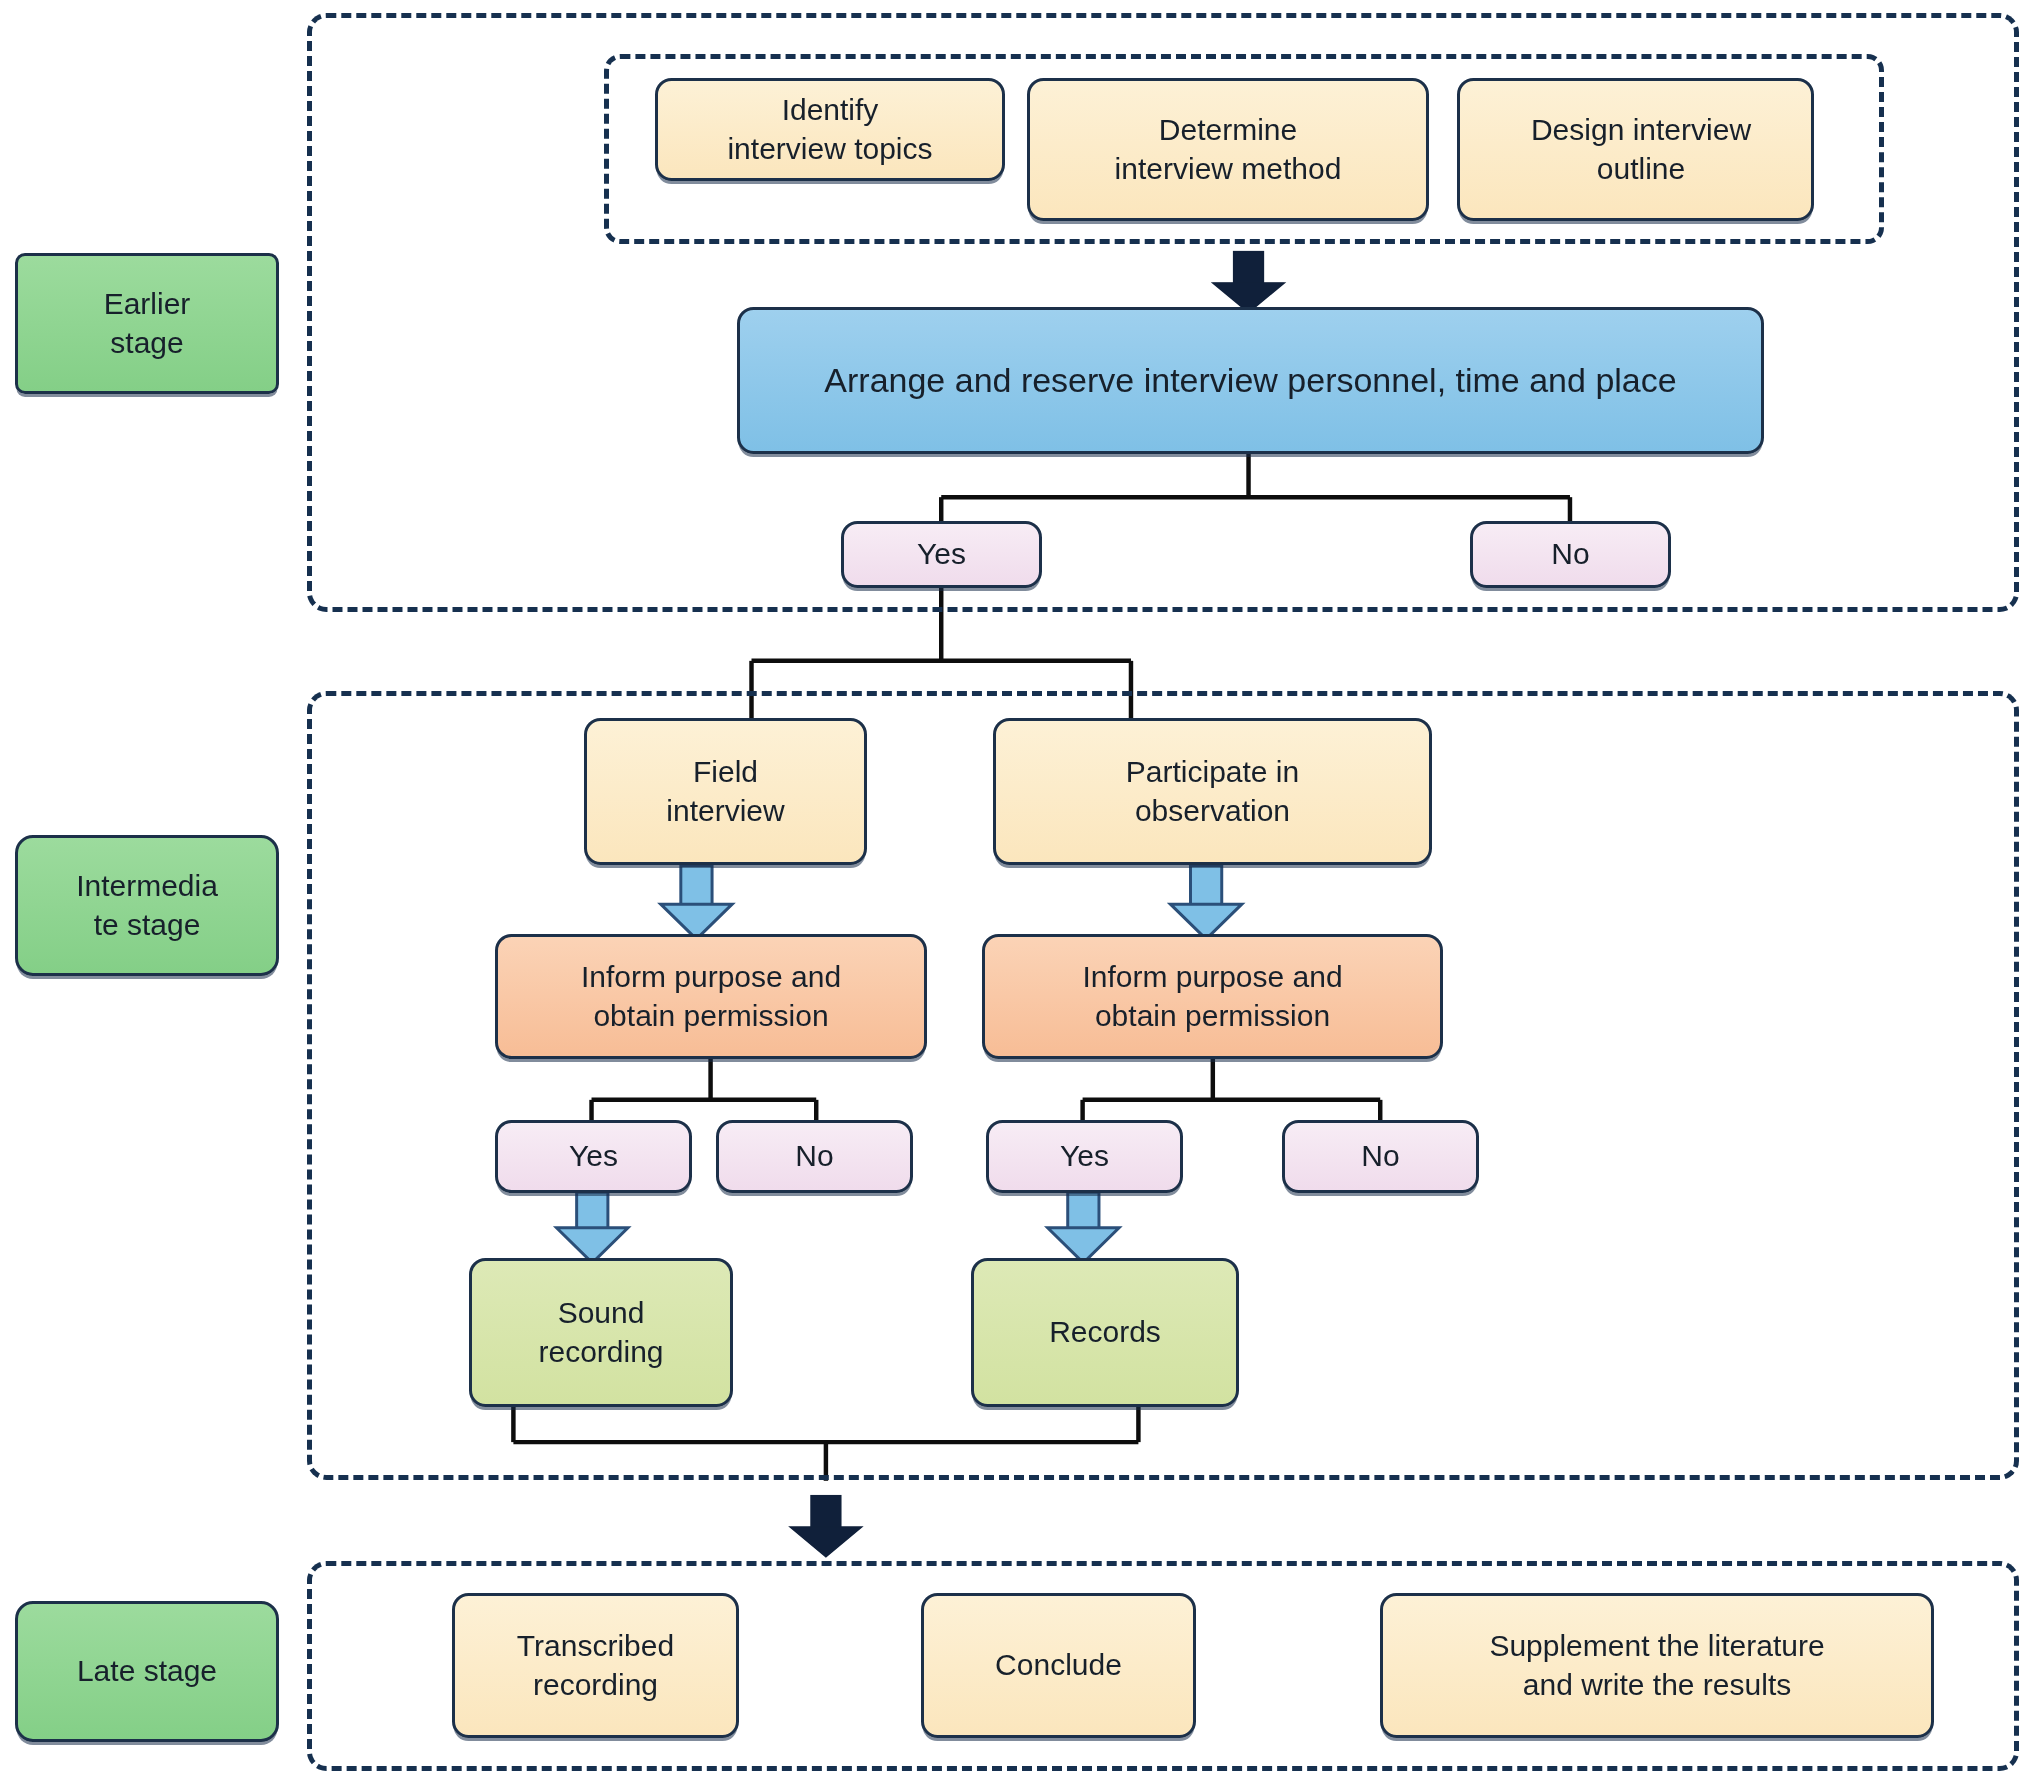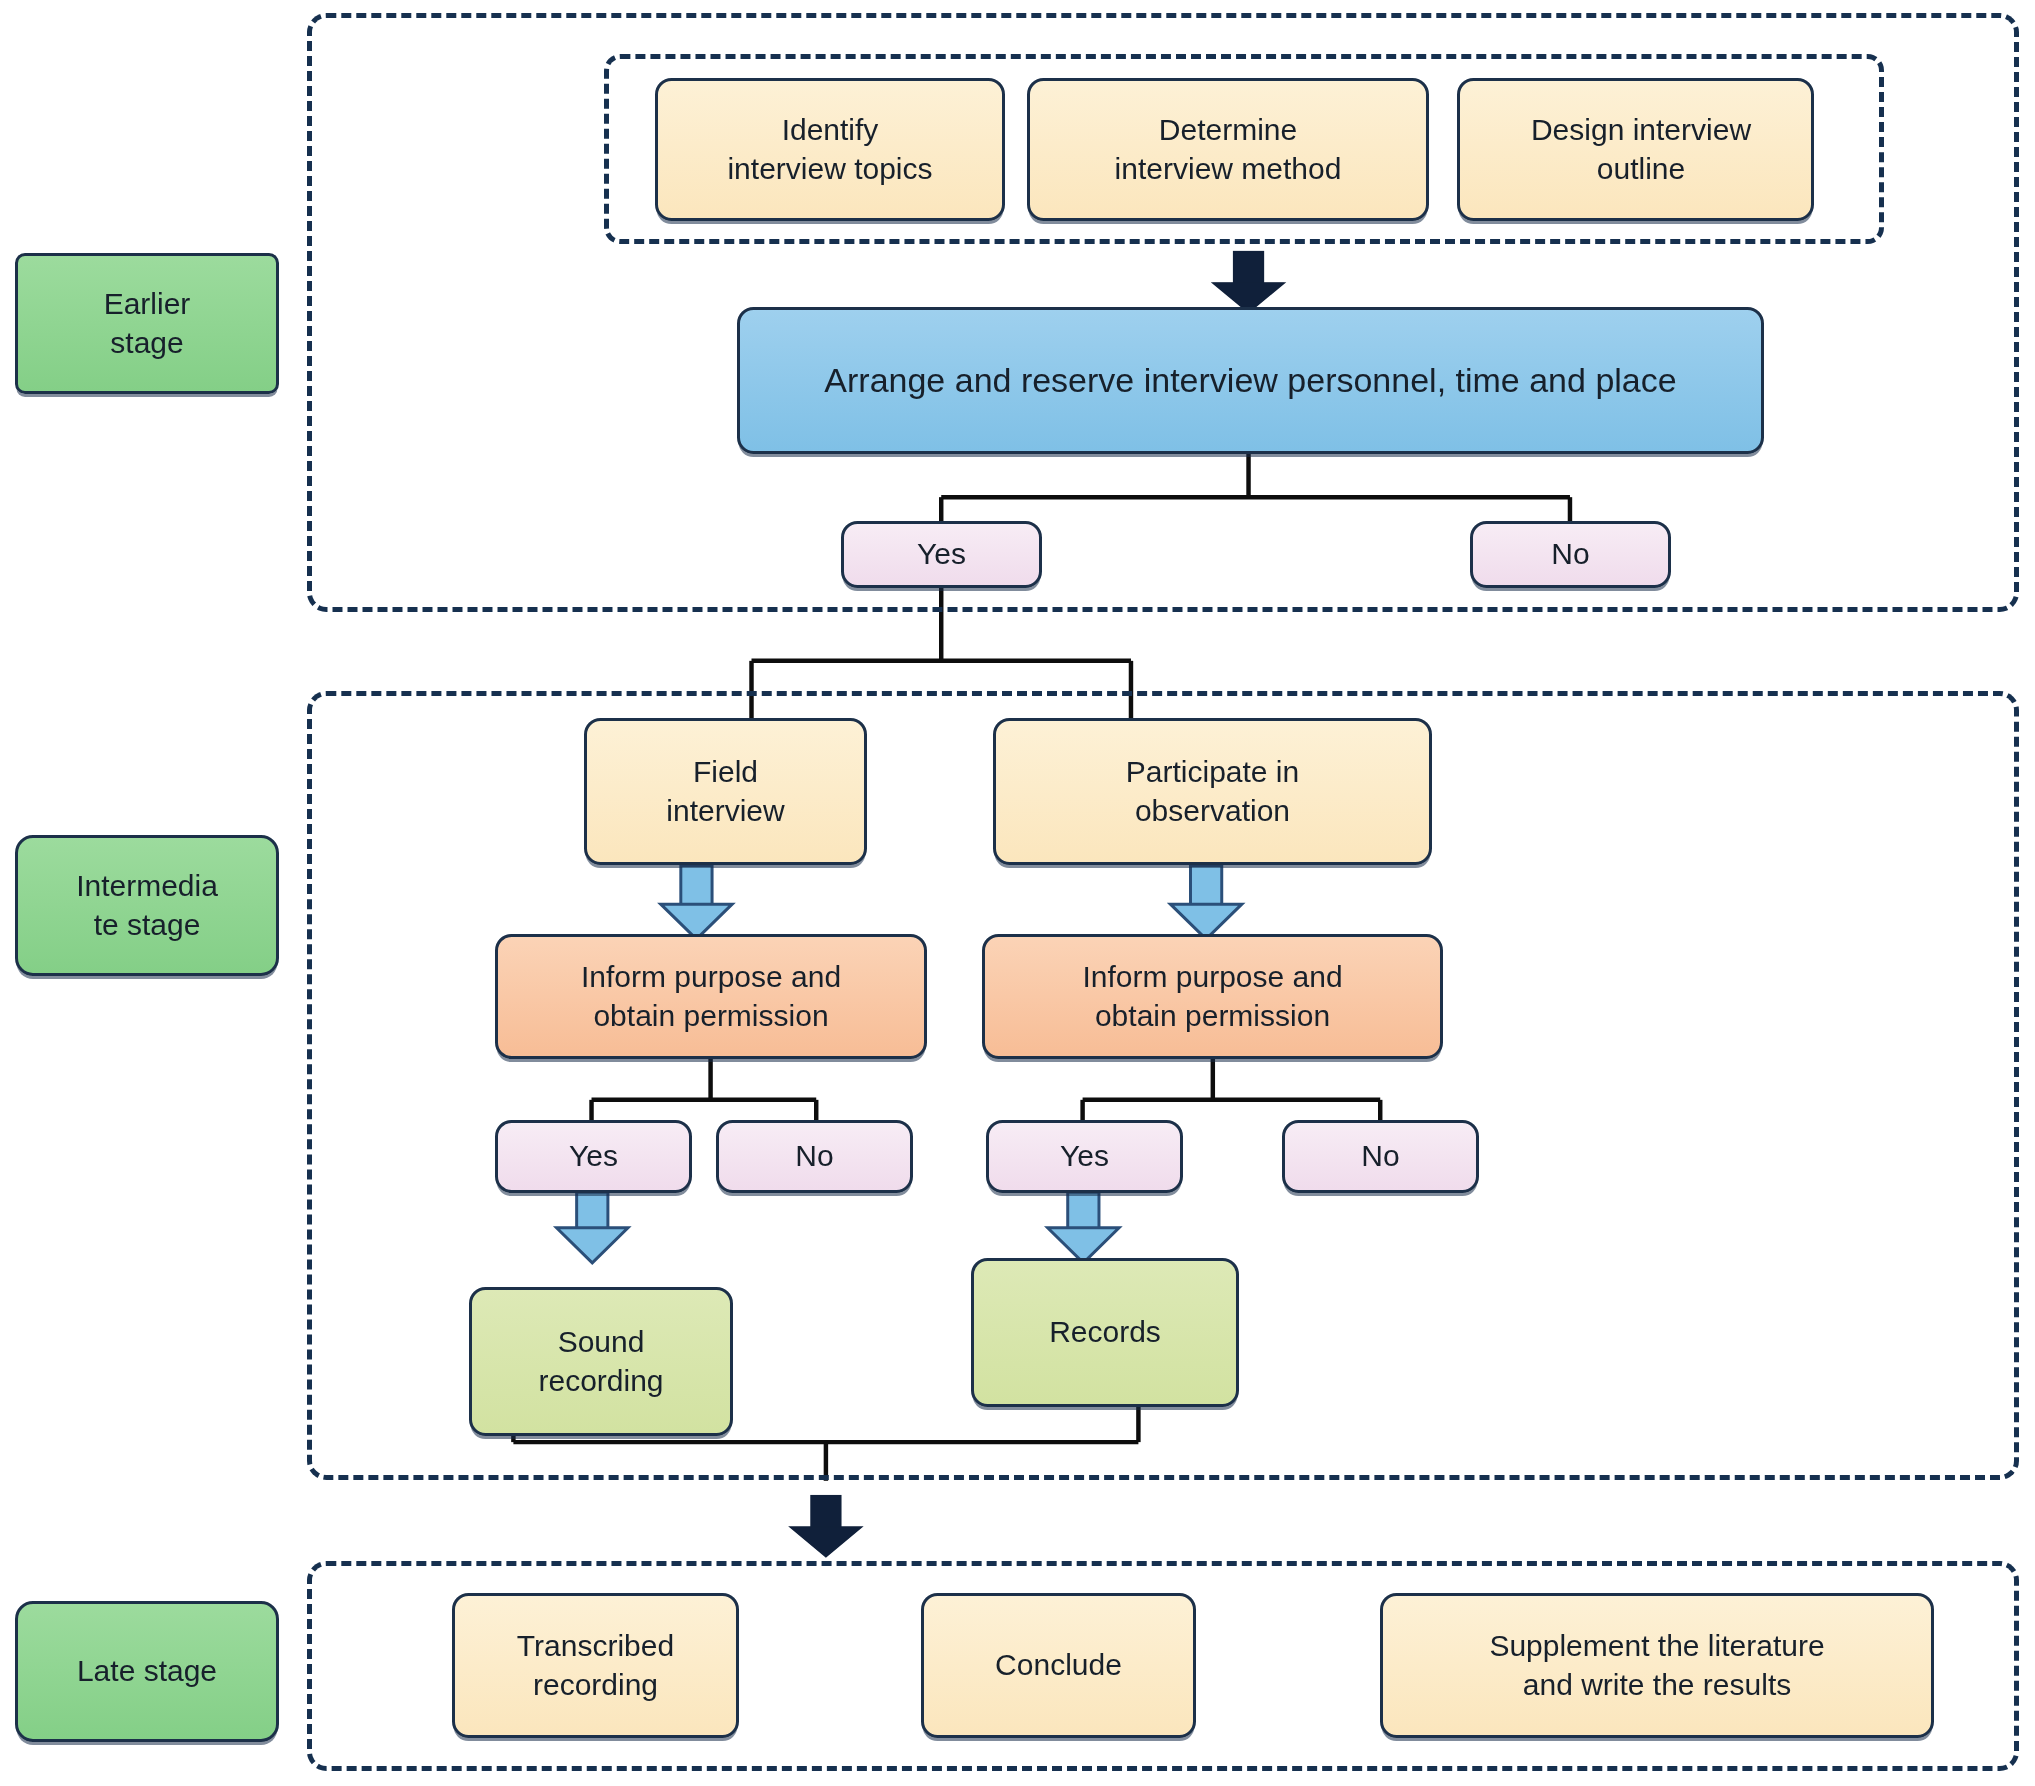--- a/index.html
+++ b/index.html
@@ -149,21 +149,21 @@
   </div>
 
   <div class="node n-stage" style="left:15px;top:1601px;width:264px;height:141px;">
     <span class="txt">Late stage</span>
   </div>
 
   <div class="stage-container" style="left:307px;top:13.4px;width:1712px;height:599px;"></div>
 
   <div class="inner-dashed" style="left:604px;top:54px;width:1280px;height:190px;"></div>
 
-  <div class="node n-yellow" style="left:655px;top:78px;width:350px;height:143px;">
+  <div class="node n-yellow" style="left:655px;top:78px;width:350px;height:103px;">
     <span class="txt">Identify
 interview topics</span>
   </div>
 
   <div class="node n-yellow" style="left:1027px;top:78px;width:402px;height:143px;">
     <span class="txt">Determine
 interview method</span>
   </div>
 
   <div class="node n-yellow" style="left:1457px;top:78px;width:357px;height:143px;padding-left:20px;">
@@ -214,21 +214,21 @@
   </div>
 
   <div class="node n-pink" style="left:986px;top:1120px;width:197px;height:73px;">
     <span class="txt">Yes</span>
   </div>
 
   <div class="node n-pink" style="left:1282px;top:1120px;width:197px;height:73px;">
     <span class="txt">No</span>
   </div>
 
-  <div class="node n-lgreen" style="left:469px;top:1258px;width:264px;height:149px;margin-top:29px;">
+  <div class="node n-lgreen" style="left:469px;top:1258px;width:264px;height:149px;">
     <span class="txt">Sound
 recording</span>
   </div>
 
   <div class="node n-lgreen" style="left:971px;top:1258px;width:268px;height:149px;justify-content:center;">
     <span class="txt">Records</span>
   </div>
 
   <div class="stage-container" style="left:307px;top:1561px;width:1712px;height:210px;"></div>
 

